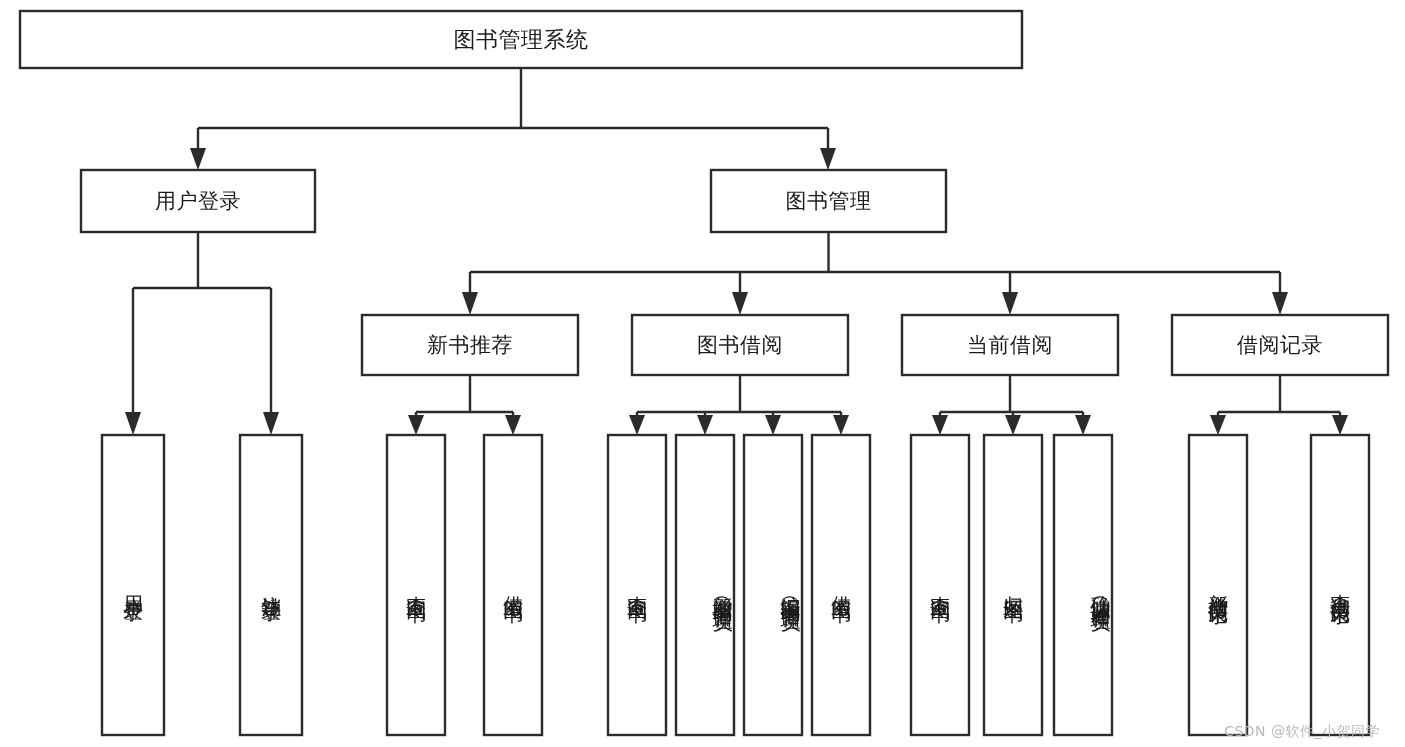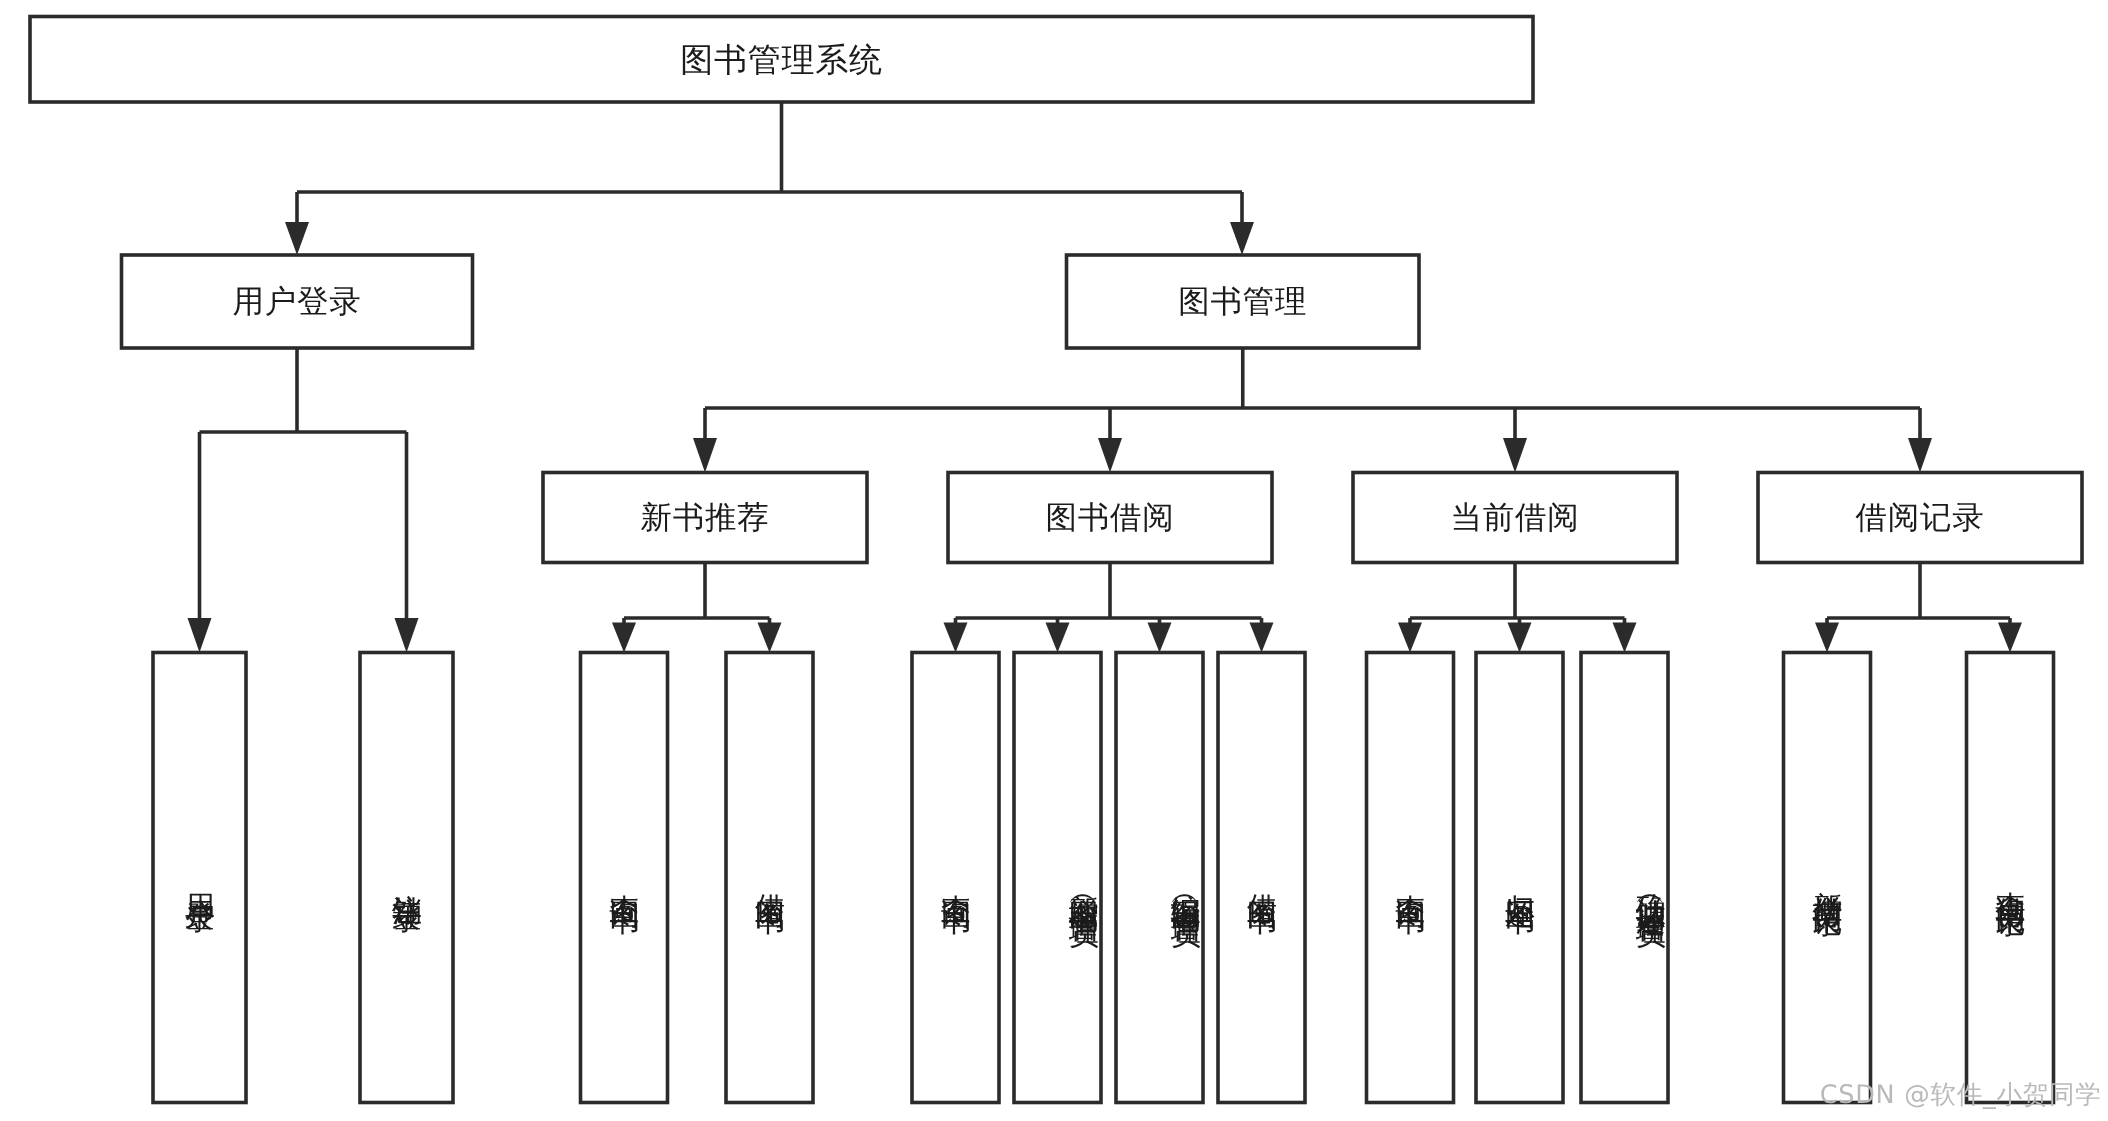--- a/index.html
+++ b/index.html
@@ -63,24 +63,24 @@
     letter-spacing: 2.5px;
     display: flex;
     align-items: center;
     justify-content: center;
     text-align: center;
     white-space: nowrap;
     pointer-events: none;
   }
   .watermark {
     position: absolute;
-    right: 4px;
+    right: 25px;
     bottom: 6px;
     font-family: "DejaVu Sans", "Liberation Sans", sans-serif;
-    font-size: 17px;
+    font-size: 14px;
     color: #b9b9b9;
     letter-spacing: 0.5px;
     white-space: nowrap;
   }
 </style>
 </head>
 <body>
 
 <div id="diagram-root">
 

